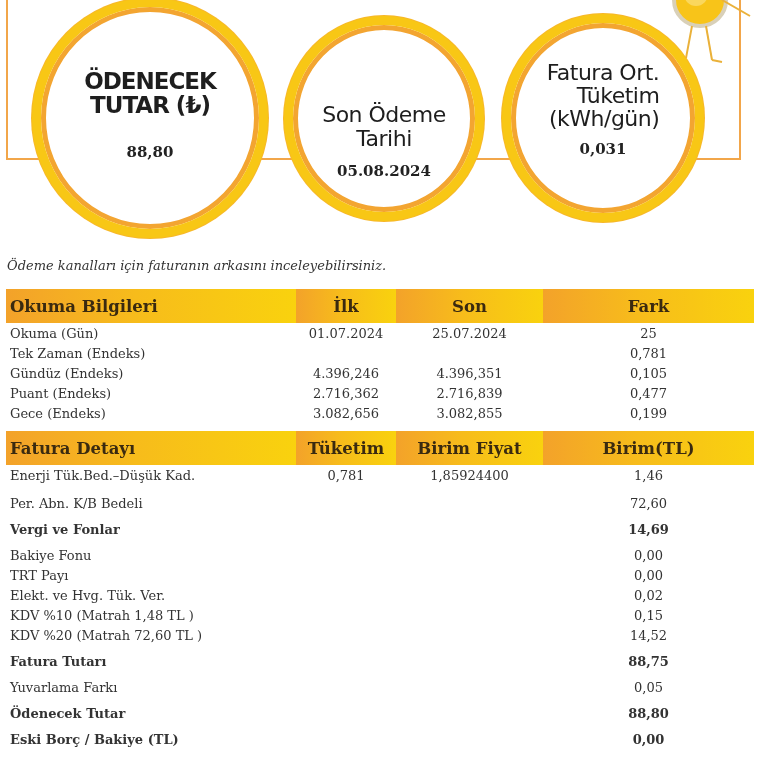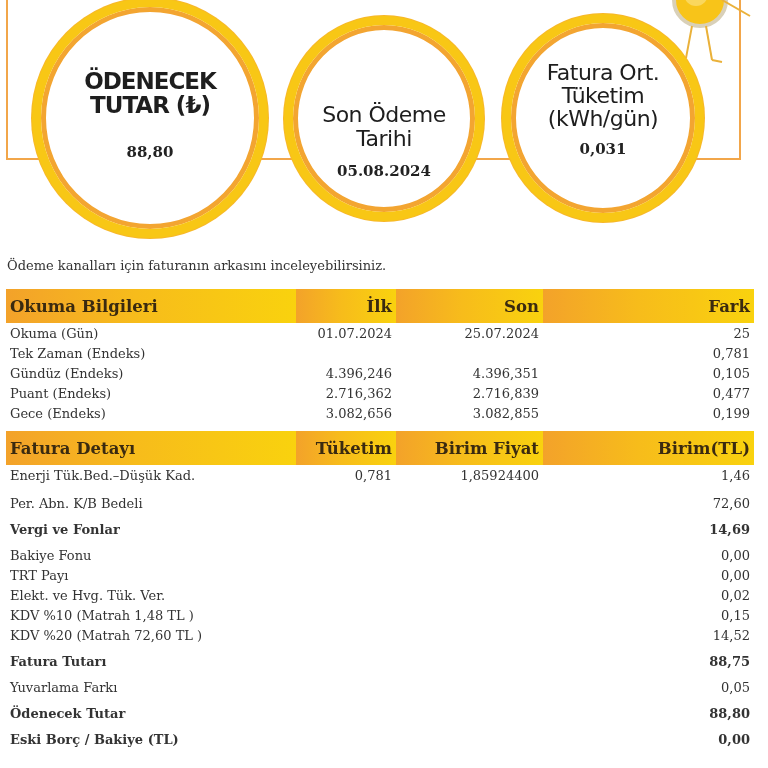--- a/index.html
+++ b/index.html
@@ -26,37 +26,37 @@
     .circle .value {
       font-family: "DejaVu Serif", serif; font-weight: bold; color: #222; font-size: 15px;
     }
     #c1 { left: 32px; top: -2px; width: 236px; height: 240px; }
     #c1 .title { font-size: 23px; margin-top: 62px; }
     #c1 .value { margin-top: 26px; }
     #c2 { left: 284px; top: 16px; width: 200px; height: 205px; justify-content: center; }
     #c2 .title { font-size: 22px; font-weight: normal; margin-top: 46px; letter-spacing: -0.5px; }
     #c2 .value { margin-top: 12px; }
     #c3 { left: 502px; top: 14px; width: 202px; height: 208px; }
-    #c3 .title { font-size: 22px; font-weight: normal; margin-top: 38px; letter-spacing: -0.5px; }
+    #c3 .title { font-size: 22px; font-weight: normal; margin-top: 38px; letter-spacing: -0.5px; text-align: right; }
     #c3 .value { margin-top: 10px; }
 
     .mascot { position: absolute; left: 660px; top: -30px; width: 100px; height: 100px; }
 
     .note {
-      position: absolute; left: 7px; top: 258px; font-size: 13px; color: #333;
+      position: absolute; left: 7px; top: 258px; font-size: 13px; color: #333; font-style: italic;
     }
 
     table { position: absolute; left: 6px; width: 748px; border-collapse: collapse; font-size: 13px; }
     th {
       background: linear-gradient(90deg, #f3a22a 0%, #f7bc1b 45%, #f9d20e 100%);
       font-weight: bold; font-size: 16.5px; color: #3a2a10; height: 34px; padding: 0 4px;
     }
     td { padding: 0 4px; height: 20px; color: #333; white-space: nowrap; }
     .l { text-align: left; }
-    .r { text-align: right; }
+    .r { text-align: center; }
     .b { font-weight: bold; }
     #t1 { top: 289px; }
     #t2 { top: 431px; }
     #t2 tr.gap td { height: 28px; vertical-align: bottom; padding-bottom: 2px; }
     #t2 tr.bgap td { height: 26px; vertical-align: bottom; padding-bottom: 2px; }
     .col1 { width: 290px; }
     .col2 { width: 100px; }
     .col3 { width: 147px; }
   </style>
 </head>

